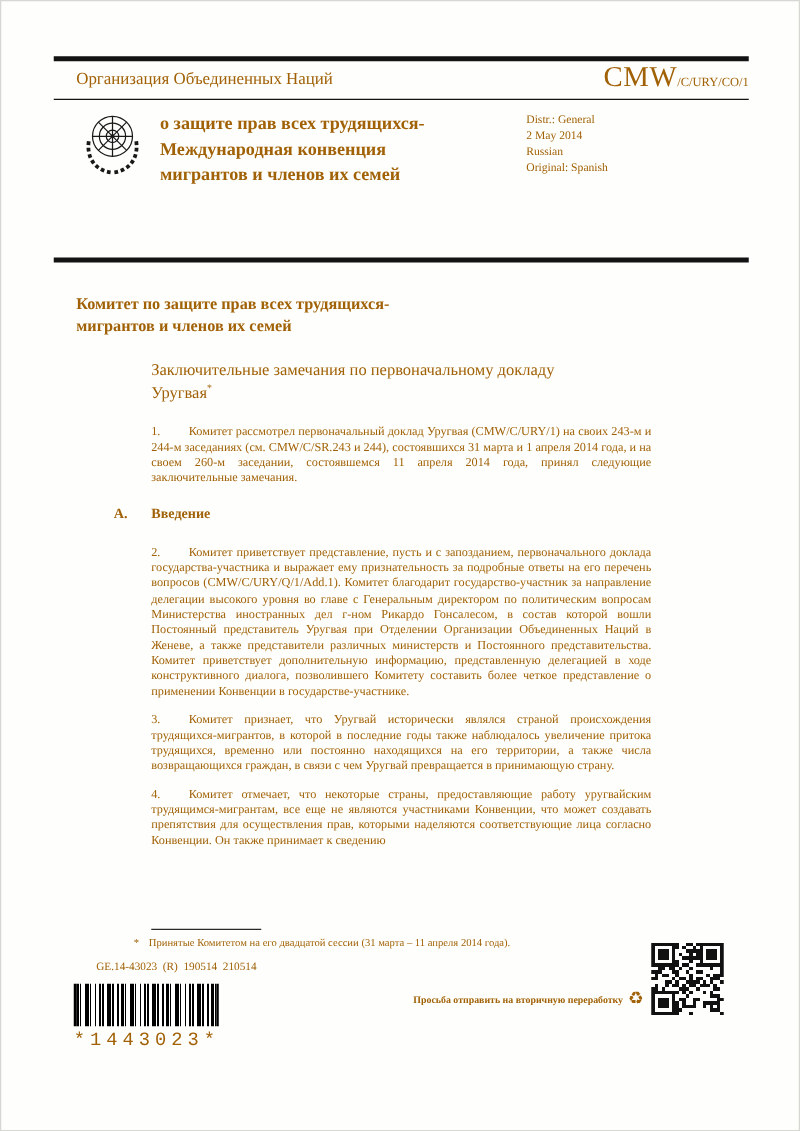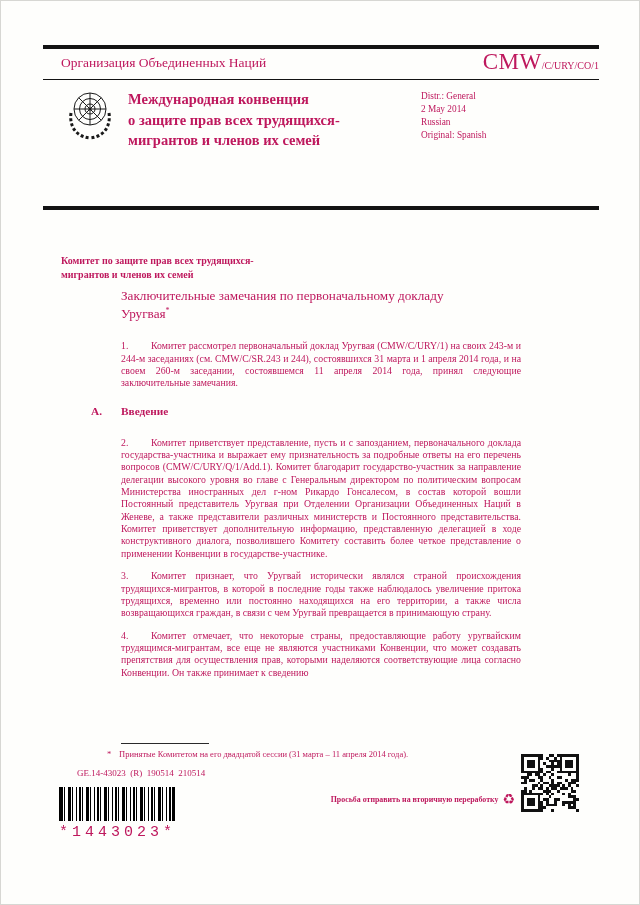--- a/index.html
+++ b/index.html
@@ -1,37 +1,37 @@
 <!DOCTYPE html>
 <html><head>
 <meta charset="utf-8">
 <style>
   html,body{margin:0;padding:0;background:#f2f2f0;}
   .page{
     position:relative;width:640px;height:905px;margin:0 auto;
     background:#fefefc;border:1px solid #d7d7d3;box-sizing:border-box;
-    font-family:"Liberation Serif","DejaVu Serif",serif;color:#be185d;
+    font-family:"Liberation Serif","DejaVu Serif",serif;color:#a16207;
     overflow:hidden;
   }
   .rule{position:absolute;background:#131313;}
   .rule-top{top:44px;left:42px;width:556px;height:4px;}
   .rule-thin{top:78px;left:42px;width:556px;height:1px;}
   .rule-thick{top:205px;left:42px;width:556px;height:4px;}
 
   .masthead{position:absolute;top:48px;left:60px;width:538px;display:flex;justify-content:space-between;align-items:flex-end;}
   .org-name{font-size:13.5px;padding-bottom:4px;}
   .doc-symbol{white-space:nowrap;}
   .doc-symbol .big{font-size:23px;letter-spacing:.5px;margin-left:24px;}
   .doc-symbol .small{font-size:10px;}
 
   .emblem{position:absolute;top:86px;left:62px;width:54px;height:58px;}
   .banner-title{position:absolute;top:88px;left:127px;width:280px;font-weight:bold;font-size:14.5px;line-height:1.42;}
   .distr-block{position:absolute;top:89px;left:420px;font-size:9.3px;line-height:1.4;}
 
-  .committee{position:absolute;top:233px;left:60px;font-weight:bold;font-size:10px;line-height:1.4;margin-top:20px;}
+  .committee{position:absolute;top:233px;left:60px;font-weight:bold;font-size:13px;line-height:1.4;}
 
   .body-flow{position:absolute;top:286px;left:60px;width:460px;}
   .doc-title{margin:0 0 16px 60px;width:345px;font-weight:normal;font-size:13.2px;line-height:1.4;}
   .doc-title sup{font-size:8px;}
   .para{margin:0 0 10px 60px;width:400px;text-align:justify;font-size:9.8px;line-height:1.26;}
   .pnum{display:inline-block;width:30px;}
   .heading-a{margin:15px 0 20px 30px;font-weight:bold;font-size:11.3px;}
   .heading-a .alabel{display:inline-block;width:30px;}
 
   .footnote-rule{position:absolute;top:742px;left:120px;width:88px;height:1px;background:#2a2a2a;}
@@ -80,22 +80,22 @@
       </g>
       <circle cx="27" cy="22" r="1.6" fill="#191919"></circle>
       <g fill="none" stroke="#191919">
         <path d="M8,26 C6,40 14,50 27,51" stroke-width="3" stroke-dasharray="3 2.2"></path>
         <path d="M46,26 C48,40 40,50 27,51" stroke-width="3" stroke-dasharray="3 2.2"></path>
       </g>
     </svg>
   </span>
 
   <div class="banner-title">
+    <div>о защите прав всех трудящихся-</div>
     <div>Международная конвенция</div>
-    <div>о защите прав всех трудящихся-</div>
     <div>мигрантов и членов их семей</div>
   </div>
 
   <div class="distr-block">
     <div>Distr.: General</div>
     <div>2 May 2014</div>
     <div>Russian</div>
     <div>Original: Spanish</div>
   </div>
 

